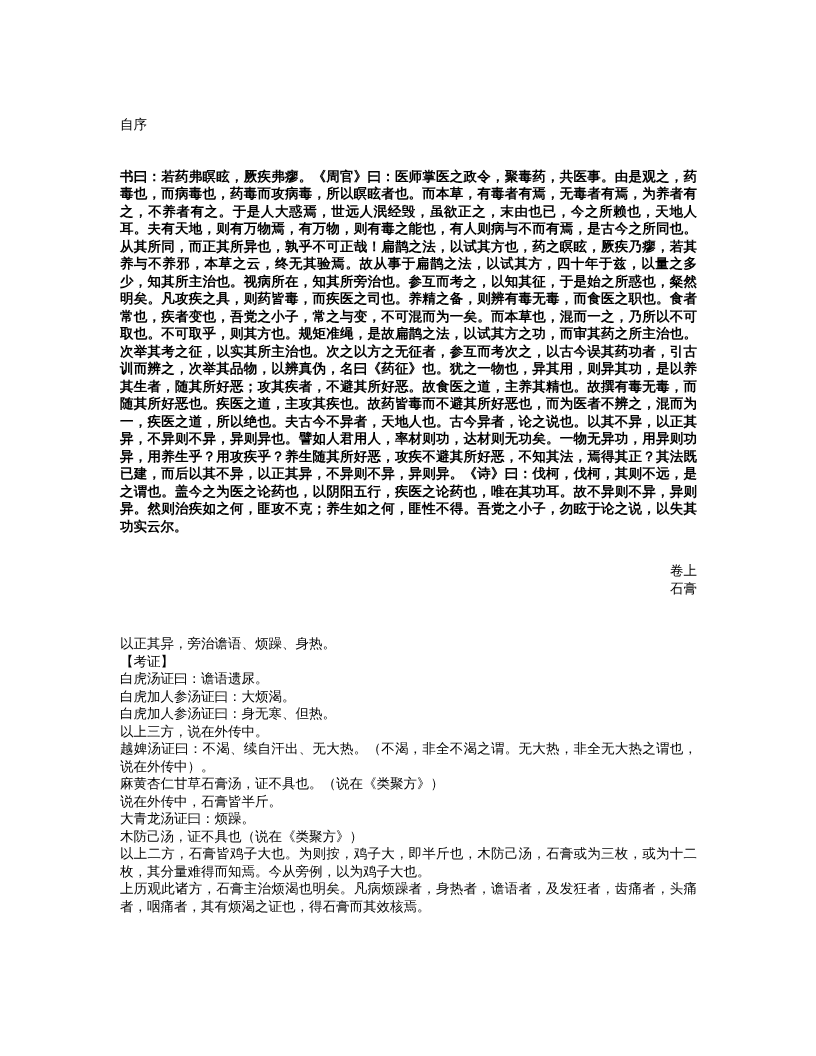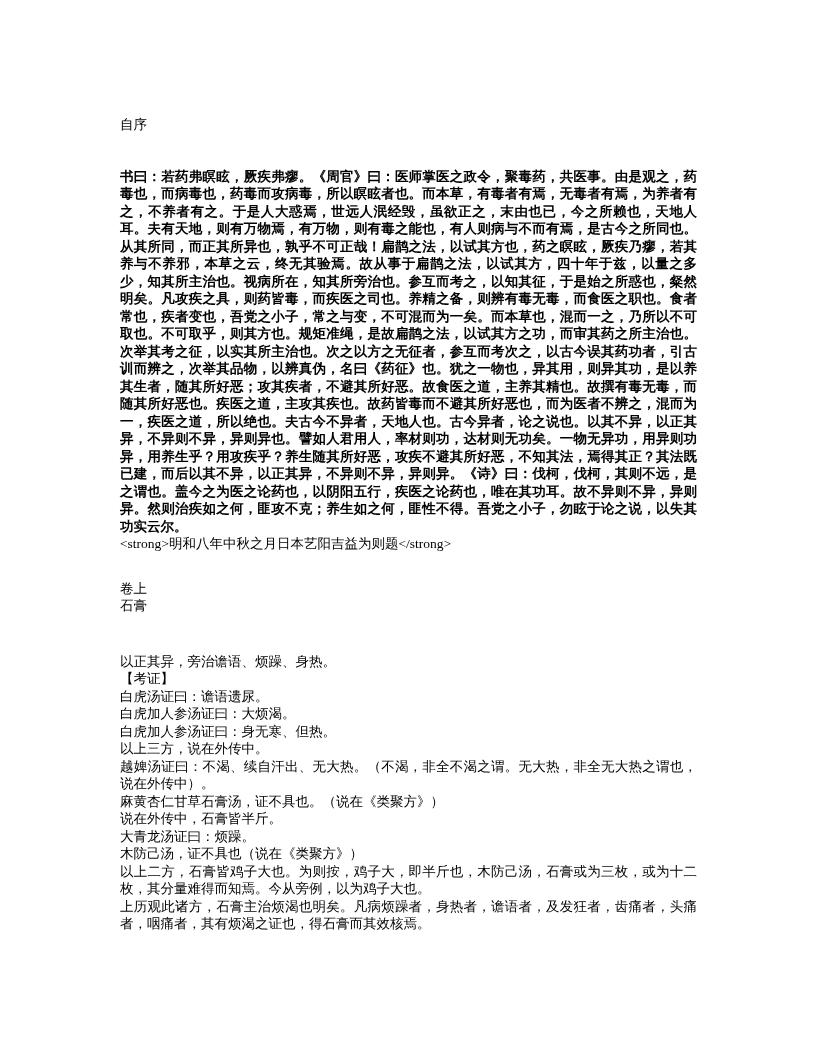--- a/index.html
+++ b/index.html
@@ -30,20 +30,21 @@
   .preface {
     margin: 0;
     text-align: justify;
     font-weight: bold;
   }
   .colophon {
     margin: 0;
   }
   .volume-block {
     margin-top: 27px;
+    text-align: right;
   }
   .volume-block div {
     margin: 0;
   }
   .drug-section {
     margin-top: 38px;
   }
   .drug-section p {
     margin: 0;
     text-align: justify;
@@ -51,21 +52,20 @@
 </style>
 </head>
 <body>
 
 <div class="page">
 
   <h1 class="title">自序</h1>
 
   <p class="preface">书曰：若药弗瞑眩，厥疾弗瘳。《周官》曰：医师掌医之政令，聚毒药，共医事。由是观之，药毒也，而病毒也，药毒而攻病毒，所以瞑眩者也。而本草，有毒者有焉，无毒者有焉，为养者有之，不养者有之。于是人大惑焉，世远人泯经毁，虽欲正之，末由也已，今之所赖也，天地人耳。夫有天地，则有万物焉，有万物，则有毒之能也，有人则病与不而有焉，是古今之所同也。从其所同，而正其所异也，孰乎不可正哉！扁鹊之法，以试其方也，药之瞑眩，厥疾乃瘳，若其养与不养邪，本草之云，终无其验焉。故从事于扁鹊之法，以试其方，四十年于兹，以量之多少，知其所主治也。视病所在，知其所旁治也。参互而考之，以知其征，于是始之所惑也，粲然明矣。凡攻疾之具，则药皆毒，而疾医之司也。养精之备，则辨有毒无毒，而食医之职也。食者常也，疾者变也，吾党之小子，常之与变，不可混而为一矣。而本草也，混而一之，乃所以不可取也。不可取乎，则其方也。规矩准绳，是故扁鹊之法，以试其方之功，而审其药之所主治也。次举其考之征，以实其所主治也。次之以方之无征者，参互而考次之，以古今误其药功者，引古训而辨之，次举其品物，以辨真伪，名曰《药征》也。犹之一物也，异其用，则异其功，是以养其生者，随其所好恶；攻其疾者，不避其所好恶。故食医之道，主养其精也。故撰有毒无毒，而随其所好恶也。疾医之道，主攻其疾也。故药皆毒而不避其所好恶也，而为医者不辨之，混而为一，疾医之道，所以绝也。夫古今不异者，天地人也。古今异者，论之说也。以其不异，以正其异，不异则不异，异则异也。譬如人君用人，率材则功，达材则无功矣。一物无异功，用异则功异，用养生乎？用攻疾乎？养生随其所好恶，攻疾不避其所好恶，不知其法，焉得其正？其法既已建，而后以其不异，以正其异，不异则不异，异则异。《诗》曰：伐柯，伐柯，其则不远，是之谓也。盖今之为医之论药也，以阴阳五行，疾医之论药也，唯在其功耳。故不异则不异，异则异。然则治疾如之何，匪攻不克；养生如之何，匪性不得。吾党之小子，勿眩于论之说，以失其功实云尔。</p>
 
-  <p class="colophon">&lt;strong&gt;明和八年中秋之月日本艺阳吉益为则题&lt;/strong&gt;</p>
 
   <div class="volume-block">
     <div>卷上</div>
     <div>石膏</div>
   </div>
 
   <div class="drug-section">
     <p>以正其异，旁治谵语、烦躁、身热。</p>
     <p>【考证】</p>
     <p>白虎汤证曰：谵语遗尿。</p>

